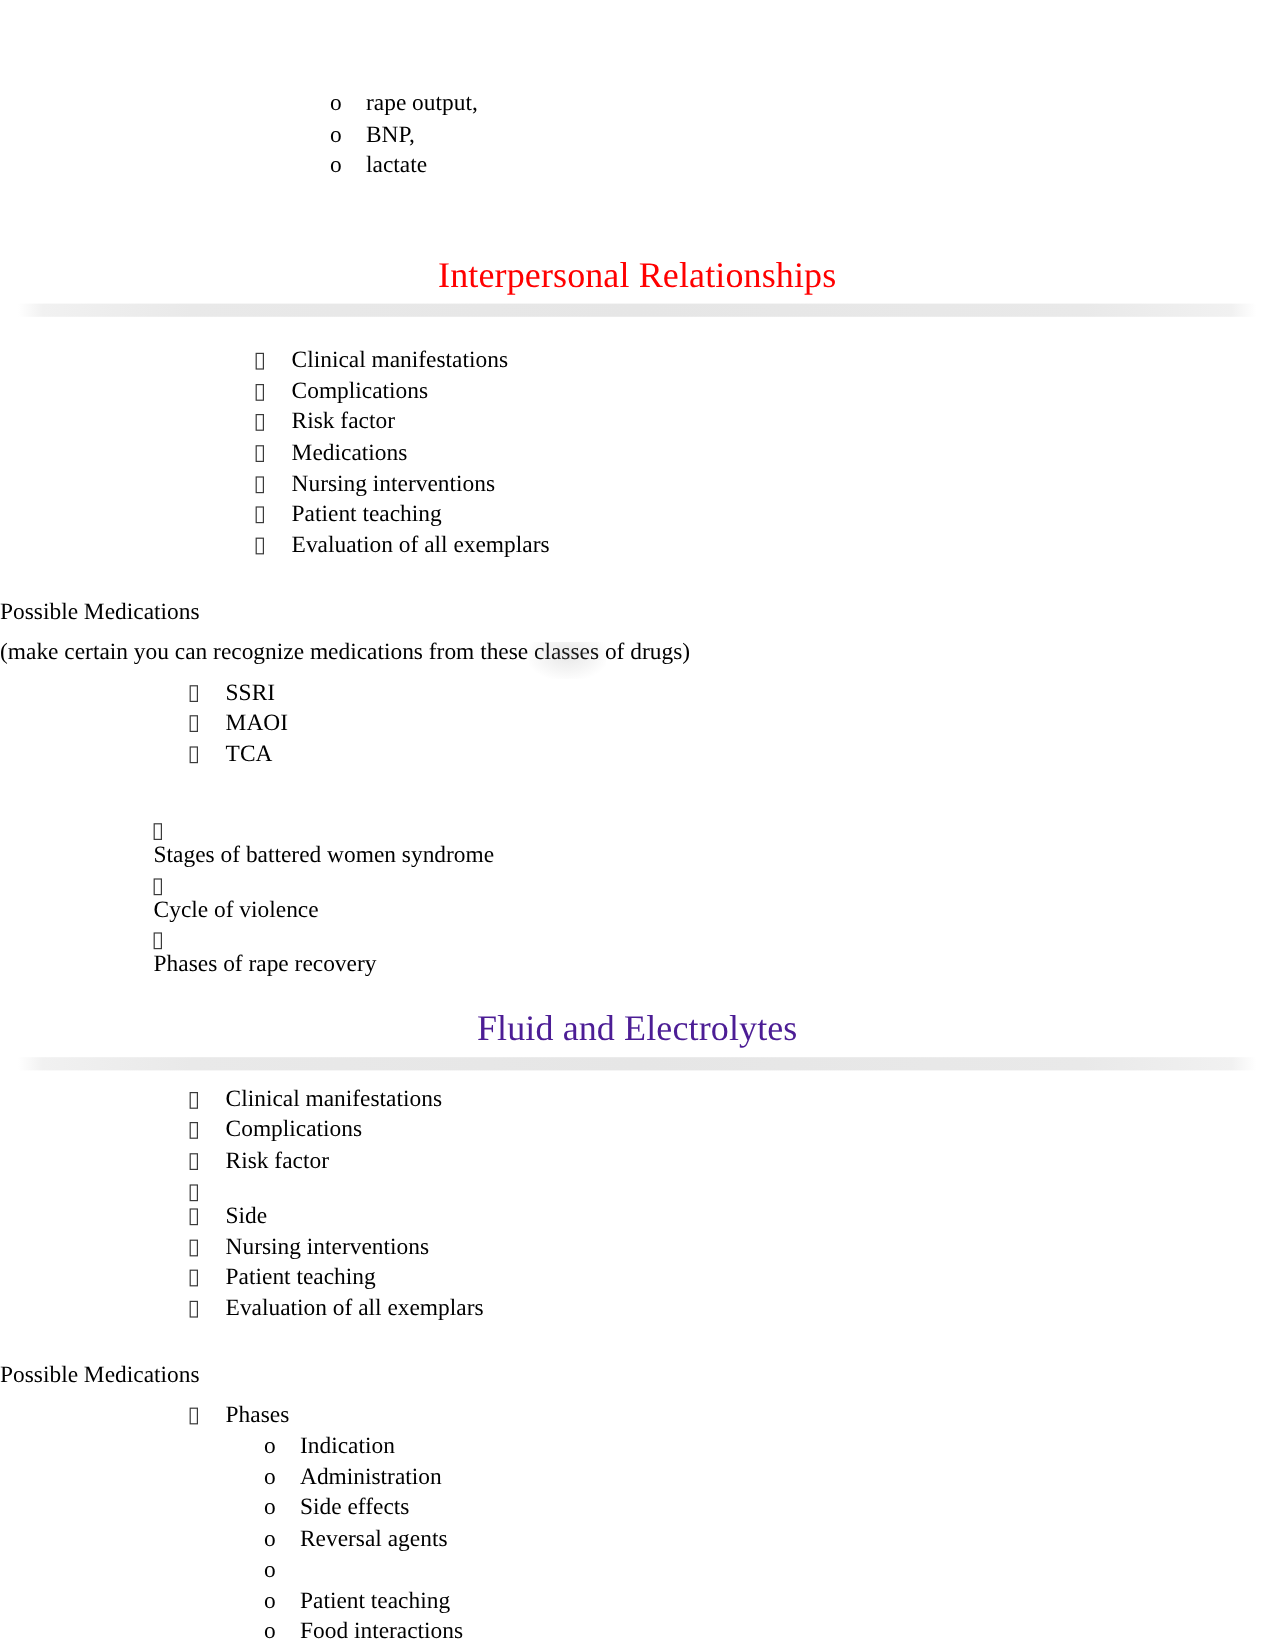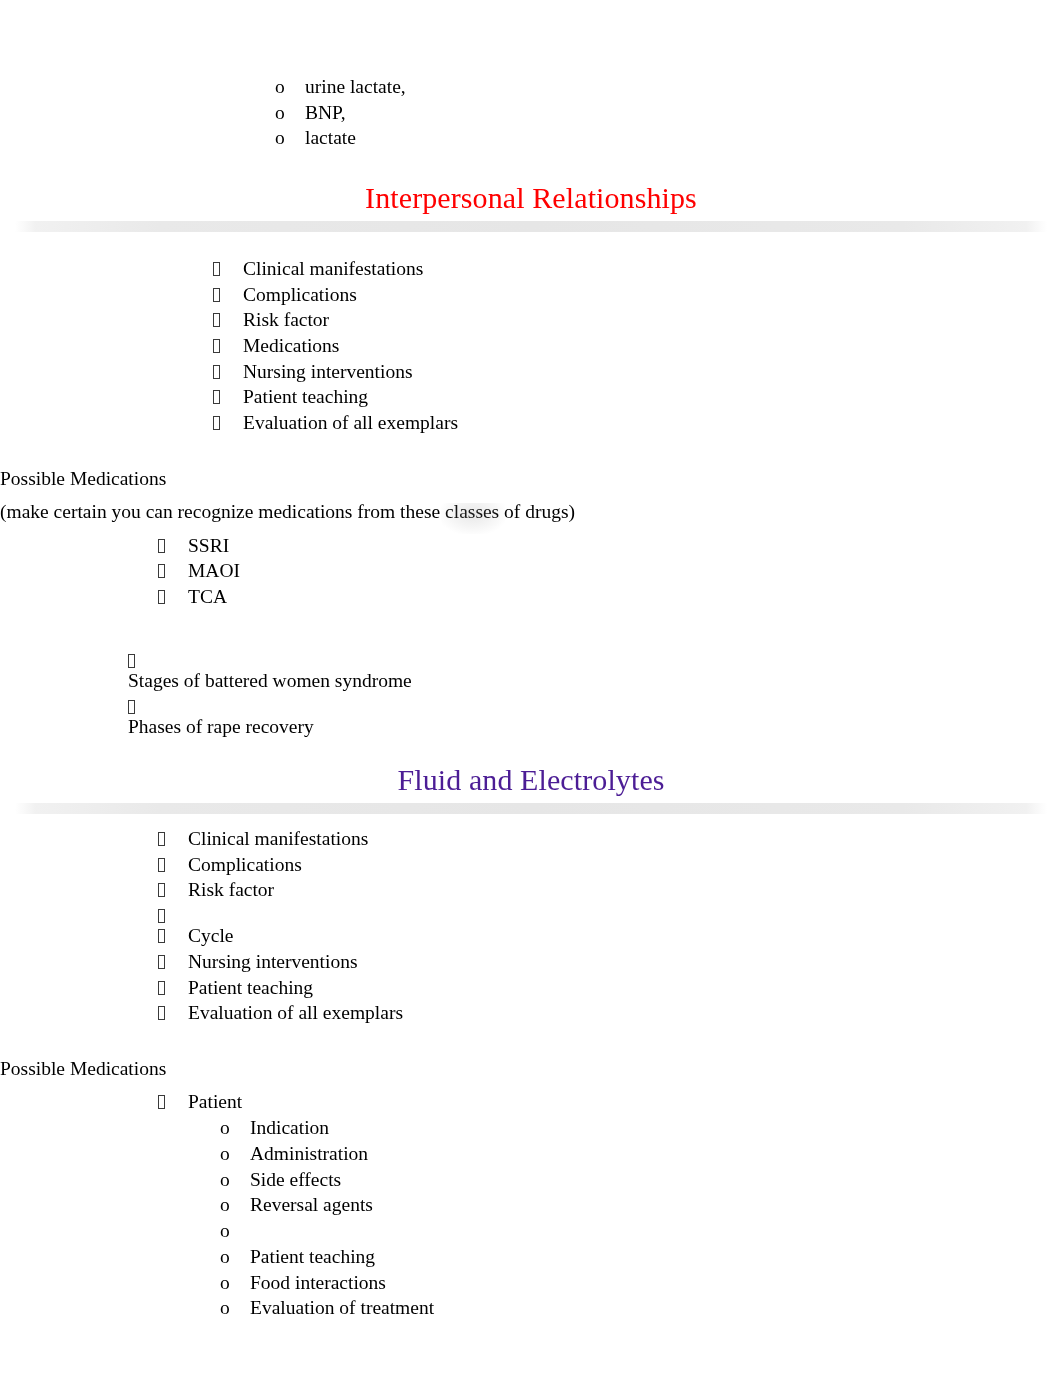--- a/index.html
+++ b/index.html
@@ -141,36 +141,36 @@
 </head>
 <body>
 
 <div class="page">
 
   <div class="top-pad"></div>
 
   <ul class="sub">
     <li class="item ind-o-top">
       <span class="obullet">o</span>
-      <span class="label">urine lactate,</span>
+      <span class="label">rape output,</span>
     </li>
     <li class="item ind-o-top">
       <span class="obullet">o</span>
       <span class="label">BNP,</span>
     </li>
     <li class="item ind-o-top">
       <span class="obullet">o</span>
       <span class="label">lactate</span>
     </li>
   </ul>
 
   <div class="sp-30"></div>
 
   <div class="heading-block">
-    <h1 class="section-heading" style="color:#FF0000;">Interpersonal Relationships</h1>
+    <h1 class="section-heading" style="color:#FF0000;margin-top:32px;">Interpersonal Relationships</h1>
     <div class="heading-rule"></div>
   </div>
 
   <div class="sp-24"></div>
 
   <ul class="lvl">
     <li class="item ind-b1">
       <span class="tofu"></span>
       <span class="label">Clinical manifestations</span>
     </li>
@@ -227,20 +227,24 @@
 
   <div class="sp-30"></div>
 
 
   <div class="sp-8"></div>
 
   <ul class="lvl">
     <li class="item ind-b3">
       <span class="tofu"></span>
       <span class="label">Stages of battered women syndrome</span>
+    </li>
+    <li class="item ind-b3">
+      <span class="tofu"></span>
+      <span class="label">Cycle of violence</span>
     </li>
     <li class="item ind-b3">
       <span class="tofu"></span>
       <span class="label">Phases of rape recovery</span>
     </li>
   </ul>
 
   <div class="sp-24"></div>
 
   <div class="heading-block">
@@ -261,21 +265,21 @@
     </li>
     <li class="item ind-b4">
       <span class="tofu"></span>
       <span class="label">Risk factor</span>
     </li>
     <li class="item ind-b4">
       <span class="tofu"></span>
     </li>
     <li class="item ind-b4">
       <span class="tofu"></span>
-      <span class="label">Cycle</span>
+      <span class="label">Side</span>
     </li>
     <li class="item ind-b4">
       <span class="tofu"></span>
       <span class="label">Nursing interventions</span>
     </li>
     <li class="item ind-b4">
       <span class="tofu"></span>
       <span class="label">Patient teaching</span>
     </li>
     <li class="item ind-b4">
@@ -286,21 +290,21 @@
 
   <div class="sp-30"></div>
 
   <p class="center-line">Possible Medications</p>
 
   <div class="sp-8"></div>
 
   <ul class="lvl">
     <li class="item ind-b2">
       <span class="tofu"></span>
-      <span class="label">Patient</span>
+      <span class="label">Phases</span>
     </li>
   </ul>
 
   <ul class="sub">
     <li class="item ind-o-sub">
       <span class="obullet">o</span>
       <span class="label">Indication</span>
     </li>
     <li class="item ind-o-sub">
       <span class="obullet">o</span>

